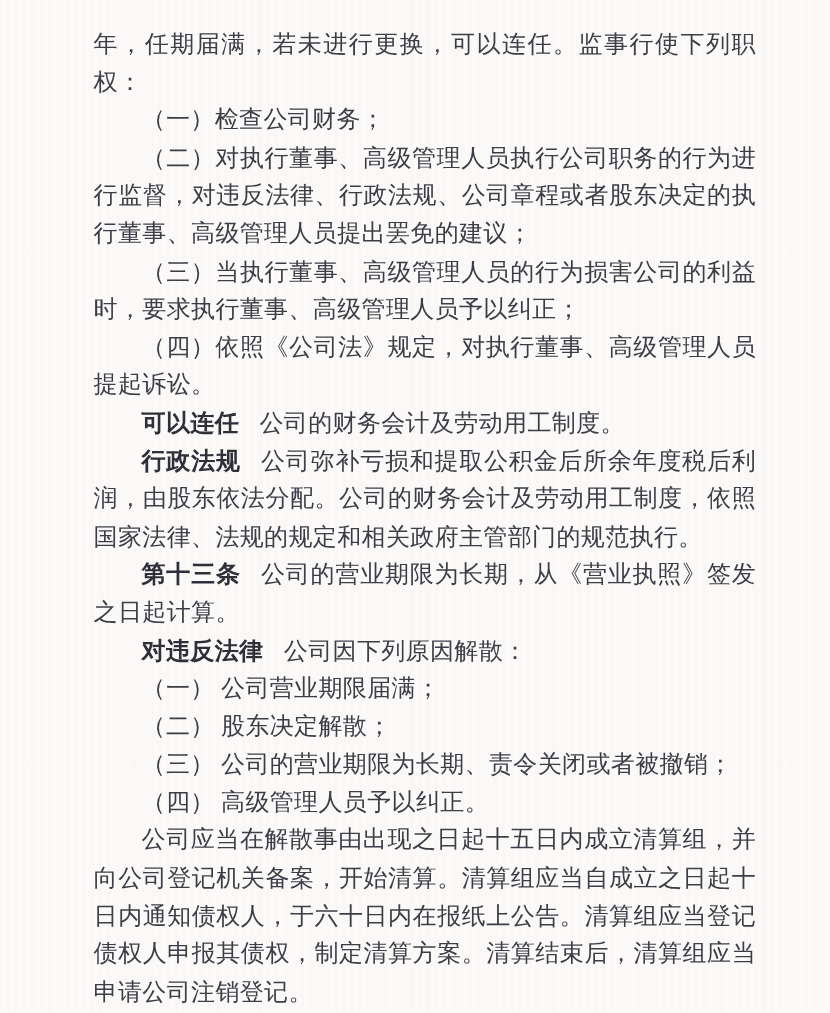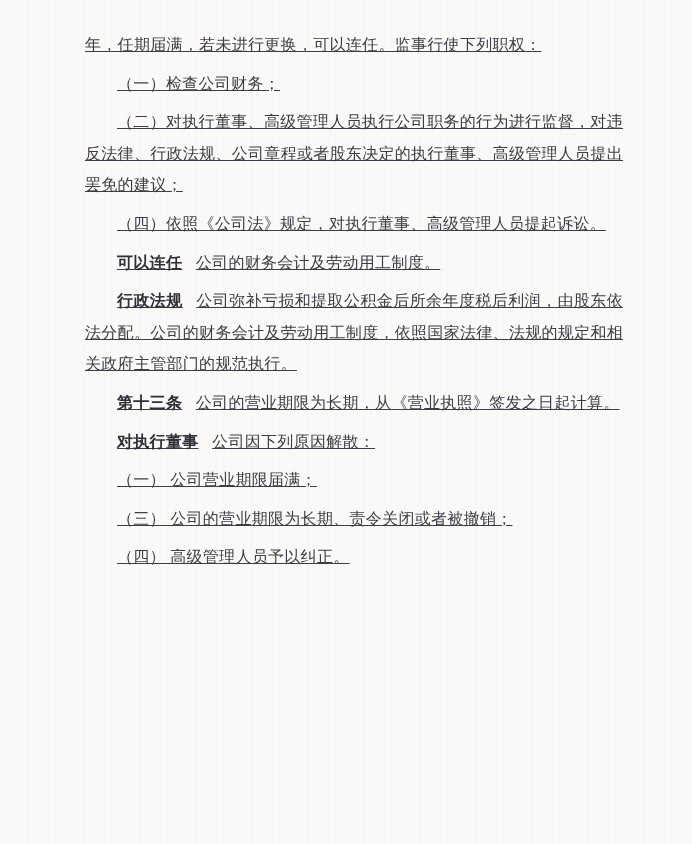--- a/index.html
+++ b/index.html
@@ -20,28 +20,27 @@
     padding: 22px 62px 0 78px;
     background:
       repeating-linear-gradient(90deg,
         rgba(120,110,120,0.016) 0px,
         rgba(255,255,255,0) 3px,
         rgba(120,110,120,0.016) 7px),
       #fbfaf8;
     font-family: "Liberation Serif", "DejaVu Serif", serif;
   }
   .para {
-    margin: 7px;
-    font-size: 16px;
+    margin: 0;
+    font-size: 20px;
     line-height: 31.6px;
     color: #3d3d47;
     text-align: justify;
     letter-spacing: 0.3px;
     word-break: break-all;
-    text-decoration: underline;
   }
   .para.indented {
     text-indent: 2em;
   }
   .article-no {
     font-weight: bold;
     color: #2f2f39;
     margin-right: 0.85em;
   }
 </style>
@@ -49,40 +48,43 @@
 <body>
 
 <div class="scan-page">
 
   <p class="para">年，任期届满，若未进行更换，可以连任。监事行使下列职权：</p>
 
   <p class="para indented">（一）检查公司财务；</p>
 
   <p class="para indented">（二）对执行董事、高级管理人员执行公司职务的行为进行监督，对违反法律、行政法规、公司章程或者股东决定的执行董事、高级管理人员提出罢免的建议；</p>
 
+  <p class="para indented">（三）当执行董事、高级管理人员的行为损害公司的利益时，要求执行董事、高级管理人员予以纠正；</p>
 
   <p class="para indented">（四）依照《公司法》规定，对执行董事、高级管理人员提起诉讼。</p>
 
   <p class="para indented">
     <span class="article-no">可以连任</span><span>公司的财务会计及劳动用工制度。</span>
   </p>
 
   <p class="para indented">
     <span class="article-no">行政法规</span><span>公司弥补亏损和提取公积金后所余年度税后利润，由股东依法分配。公司的财务会计及劳动用工制度，依照国家法律、法规的规定和相关政府主管部门的规范执行。</span>
   </p>
 
   <p class="para indented">
     <span class="article-no">第十三条</span><span>公司的营业期限为长期，从《营业执照》签发之日起计算。</span>
   </p>
 
   <p class="para indented">
-    <span class="article-no">对执行董事</span><span>公司因下列原因解散：</span>
+    <span class="article-no">对违反法律</span><span>公司因下列原因解散：</span>
   </p>
 
   <p class="para indented">（一） 公司营业期限届满；</p>
 
+  <p class="para indented">（二） 股东决定解散；</p>
 
   <p class="para indented">（三） 公司的营业期限为长期、责令关闭或者被撤销；</p>
 
   <p class="para indented">（四） 高级管理人员予以纠正。</p>
 
+  <p class="para indented">公司应当在解散事由出现之日起十五日内成立清算组，并向公司登记机关备案，开始清算。清算组应当自成立之日起十日内通知债权人，于六十日内在报纸上公告。清算组应当登记债权人申报其债权，制定清算方案。清算结束后，清算组应当申请公司注销登记。</p>
 
 </div>
 
 </body></html>

